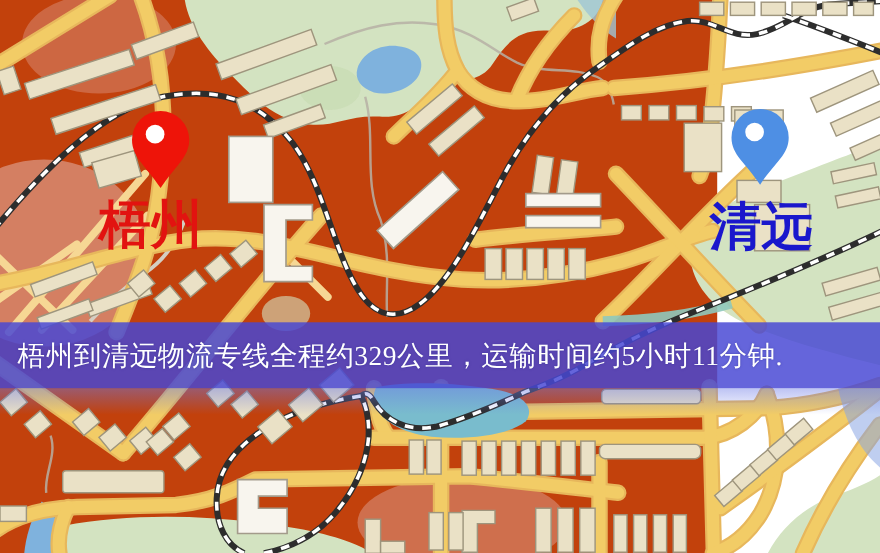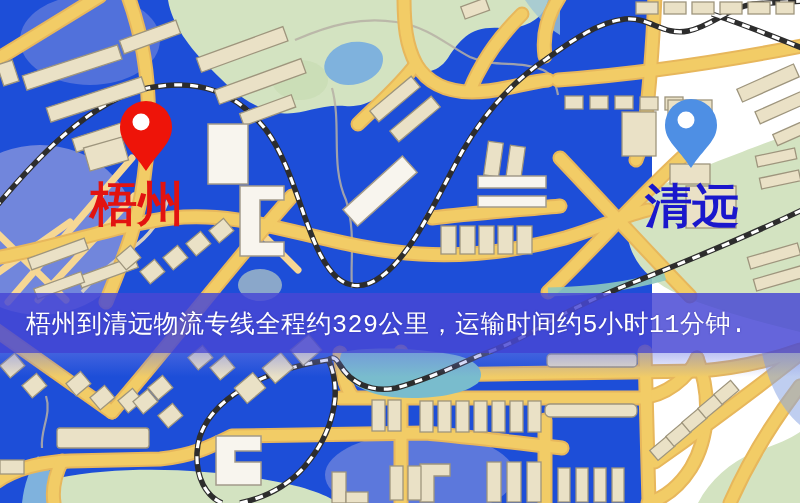--- a/index.html
+++ b/index.html
@@ -1,35 +1,35 @@
 <!DOCTYPE html>
 <html><head>
 <meta charset="utf-8">
 <style>
   html,body{margin:0;padding:0;}
   body{width:800px;height:503px;overflow:hidden;font-family:"Liberation Sans",sans-serif;}
-  #stage{position:relative;width:652px;height:503px;background:#1d4ed8;}
+  #stage{position:relative;width:652px;height:503px;background:#c2410c;}
   #mapsvg{position:absolute;left:0;top:0;}
   .park{fill:#d3e3c1;stroke:none;}
   .water{fill:#7fb2dd;}
   .tint{fill:#efdbe4;}
   .road-casing{stroke:#e7b75c;stroke-width:15;fill:none;stroke-linecap:round;stroke-linejoin:round;}
   .road-fill{stroke:#f2cc66;stroke-width:11;fill:none;stroke-linecap:round;stroke-linejoin:round;}
   .road-minor{stroke:#f6d794;stroke-width:7;fill:none;stroke-linecap:round;}
   .rail-base{stroke:#2d2d2d;stroke-width:5.5;fill:none;stroke-linecap:butt;}
   .rail-dash{stroke:#ffffff;stroke-width:3.2;fill:none;stroke-dasharray:8 8;}
   .b{fill:#eae1c6;stroke:#9e957d;stroke-width:1.3;}
   .bw{fill:#f8f5ee;stroke:#a39b8b;stroke-width:1.5;}
   .stream{stroke:#b6b0a4;stroke-width:2.2;fill:none;opacity:.85;}
   .wroad{stroke:#d4cec2;stroke-width:3.5;fill:none;}
   .pin-label{font-family:"DejaVu Serif","Liberation Serif",serif;font-weight:bold;font-size:47px;text-anchor:middle;}
   #banner{position:absolute;left:0;top:293px;width:800px;height:60px;
           background:rgba(72,72,212,0.84);display:flex;align-items:center;z-index:5;}
-  #banner .txt{color:#ffffff;font-size:25px;letter-spacing:.5px;padding-left:26px;white-space:nowrap;
-               font-family:Liberation Mono, monospace;text-shadow:0 0 2px rgba(40,40,140,.6);}
+  #banner .txt{color:#ffffff;font-size:25px;letter-spacing:.5px;padding-left:16px;white-space:nowrap;
+               font-family:Liberation Serif, serif;text-shadow:0 0 2px rgba(40,40,140,.6);}
   #banner::after{content:"";position:absolute;left:0;top:60px;width:800px;height:24px;
                background:linear-gradient(rgba(108,122,230,.45),rgba(108,122,230,0));pointer-events:none;}
 </style>
 </head>
 <body>
 
 <div id="stage">
 <svg id="mapsvg" width="800" height="503" viewBox="0 0 800 503" xmlns="http://www.w3.org/2000/svg">
   <defs>
     <g id="roads">

